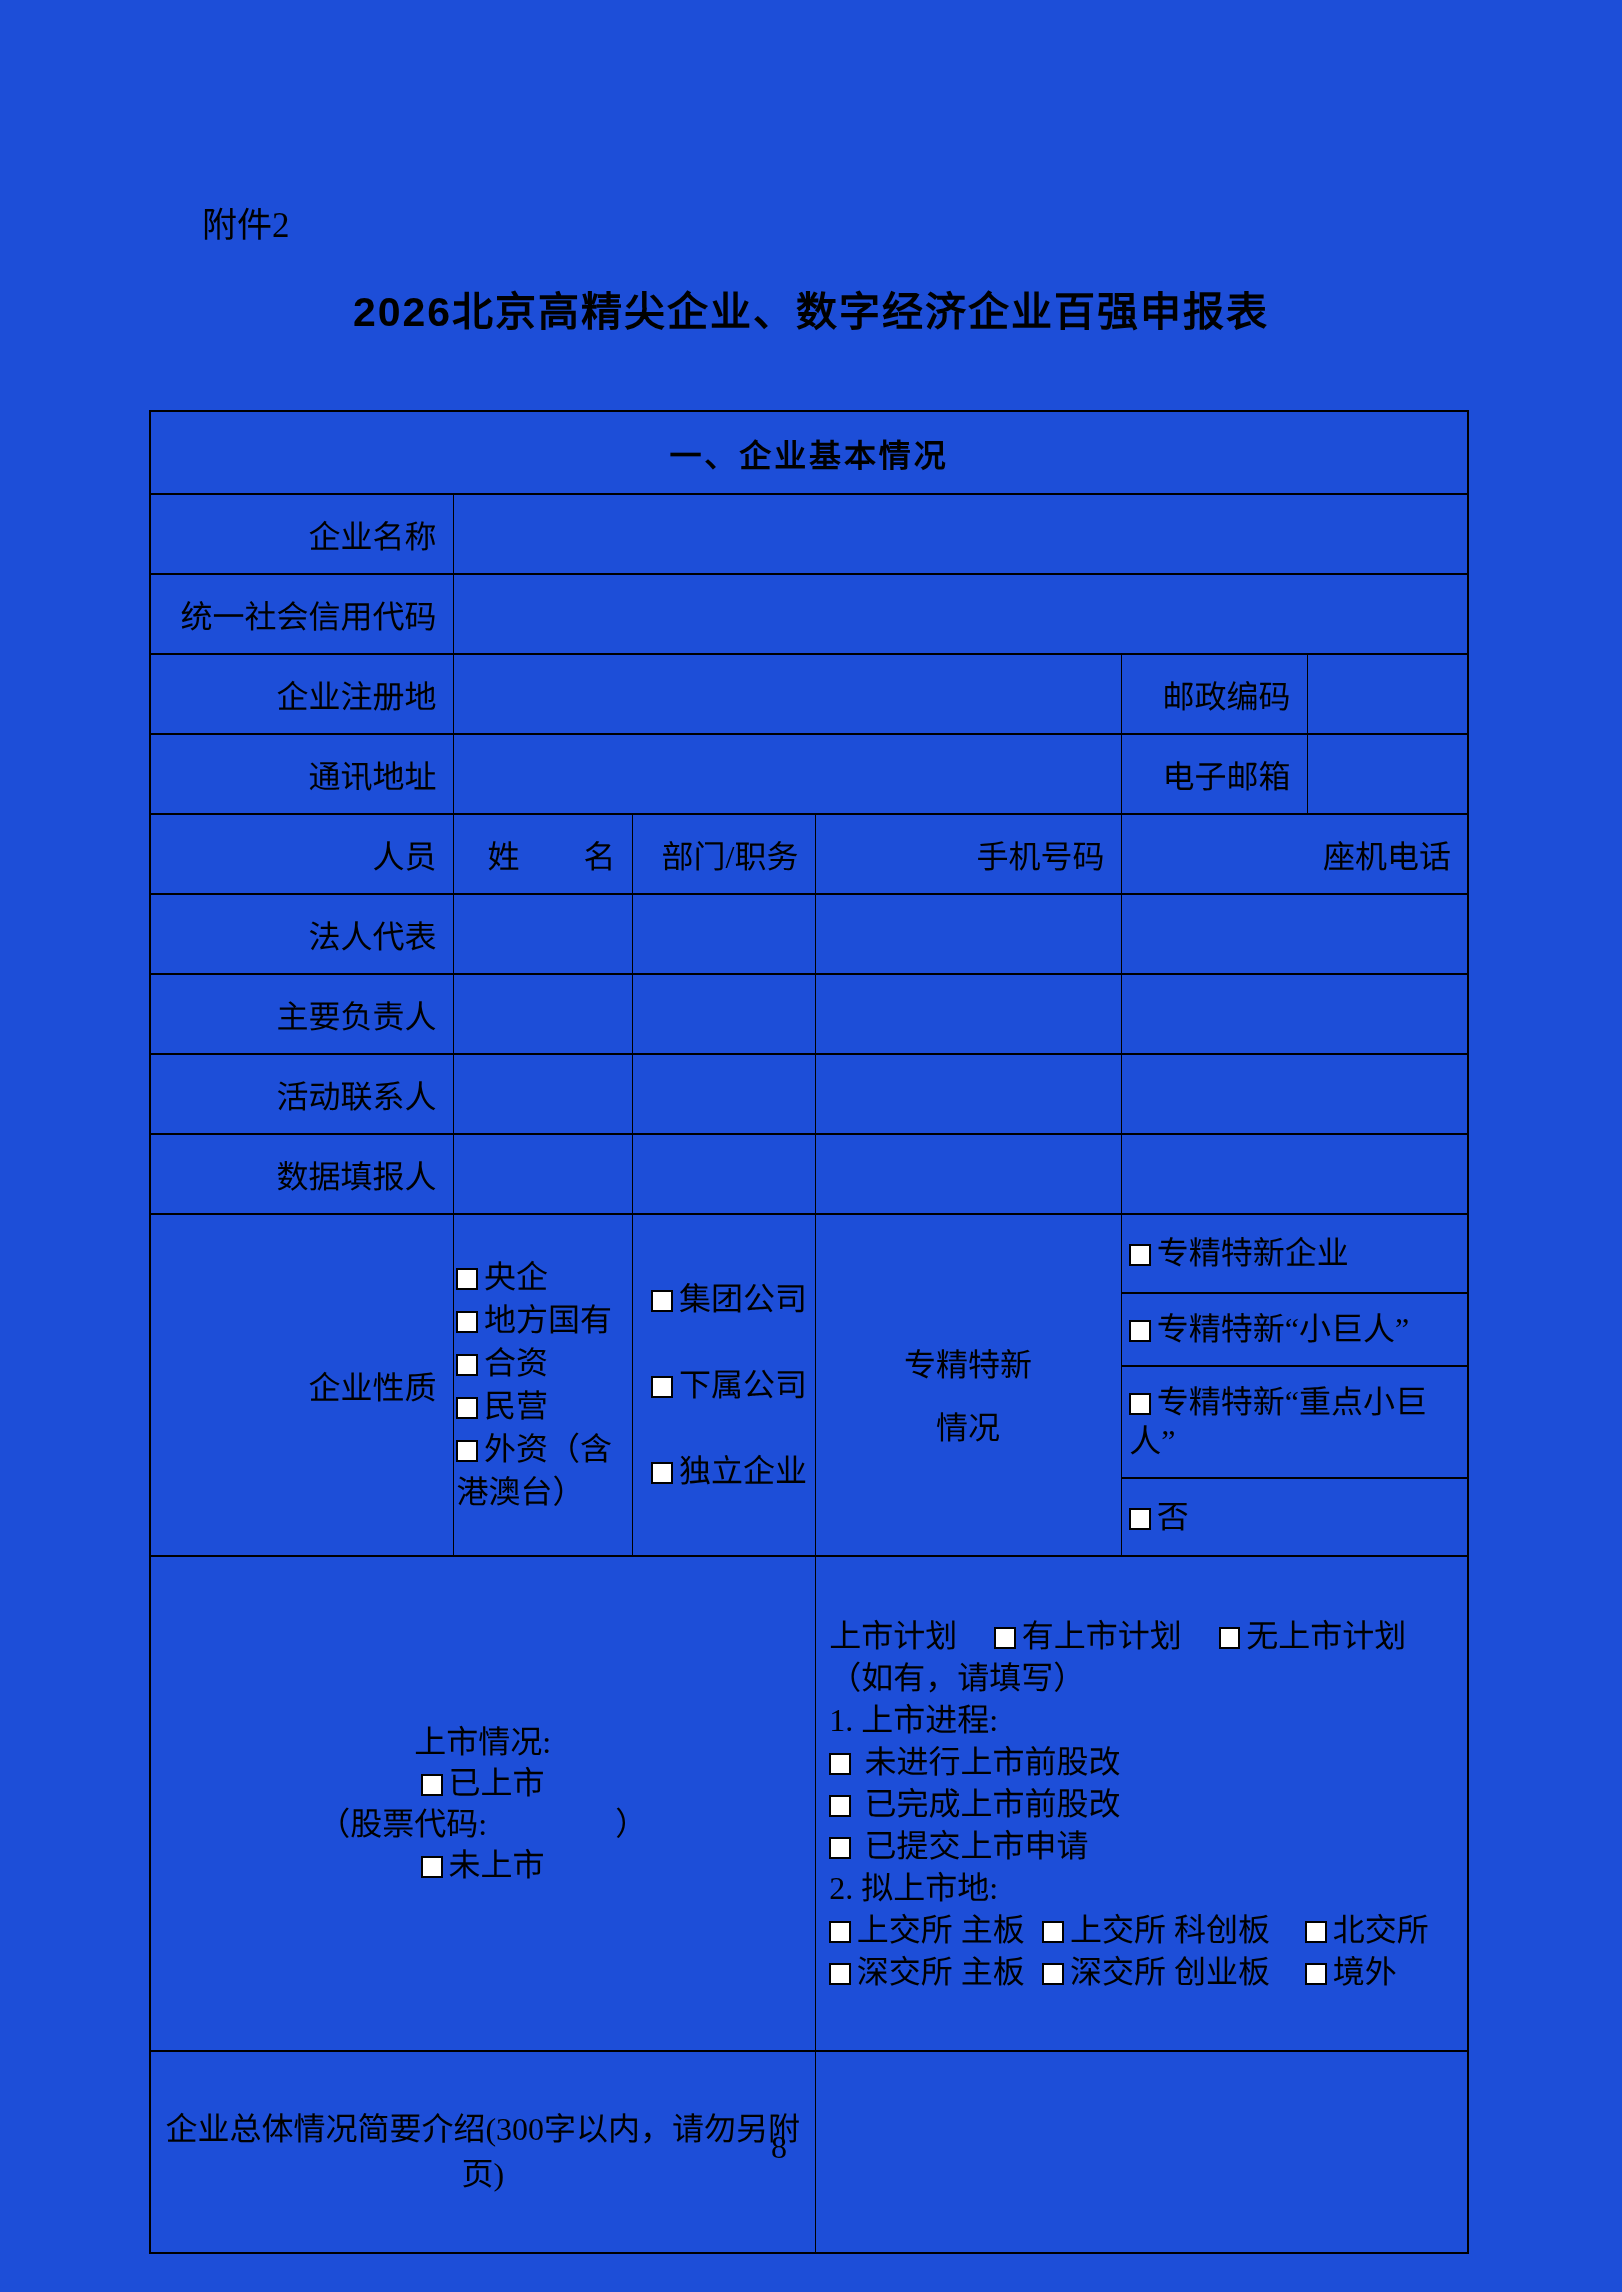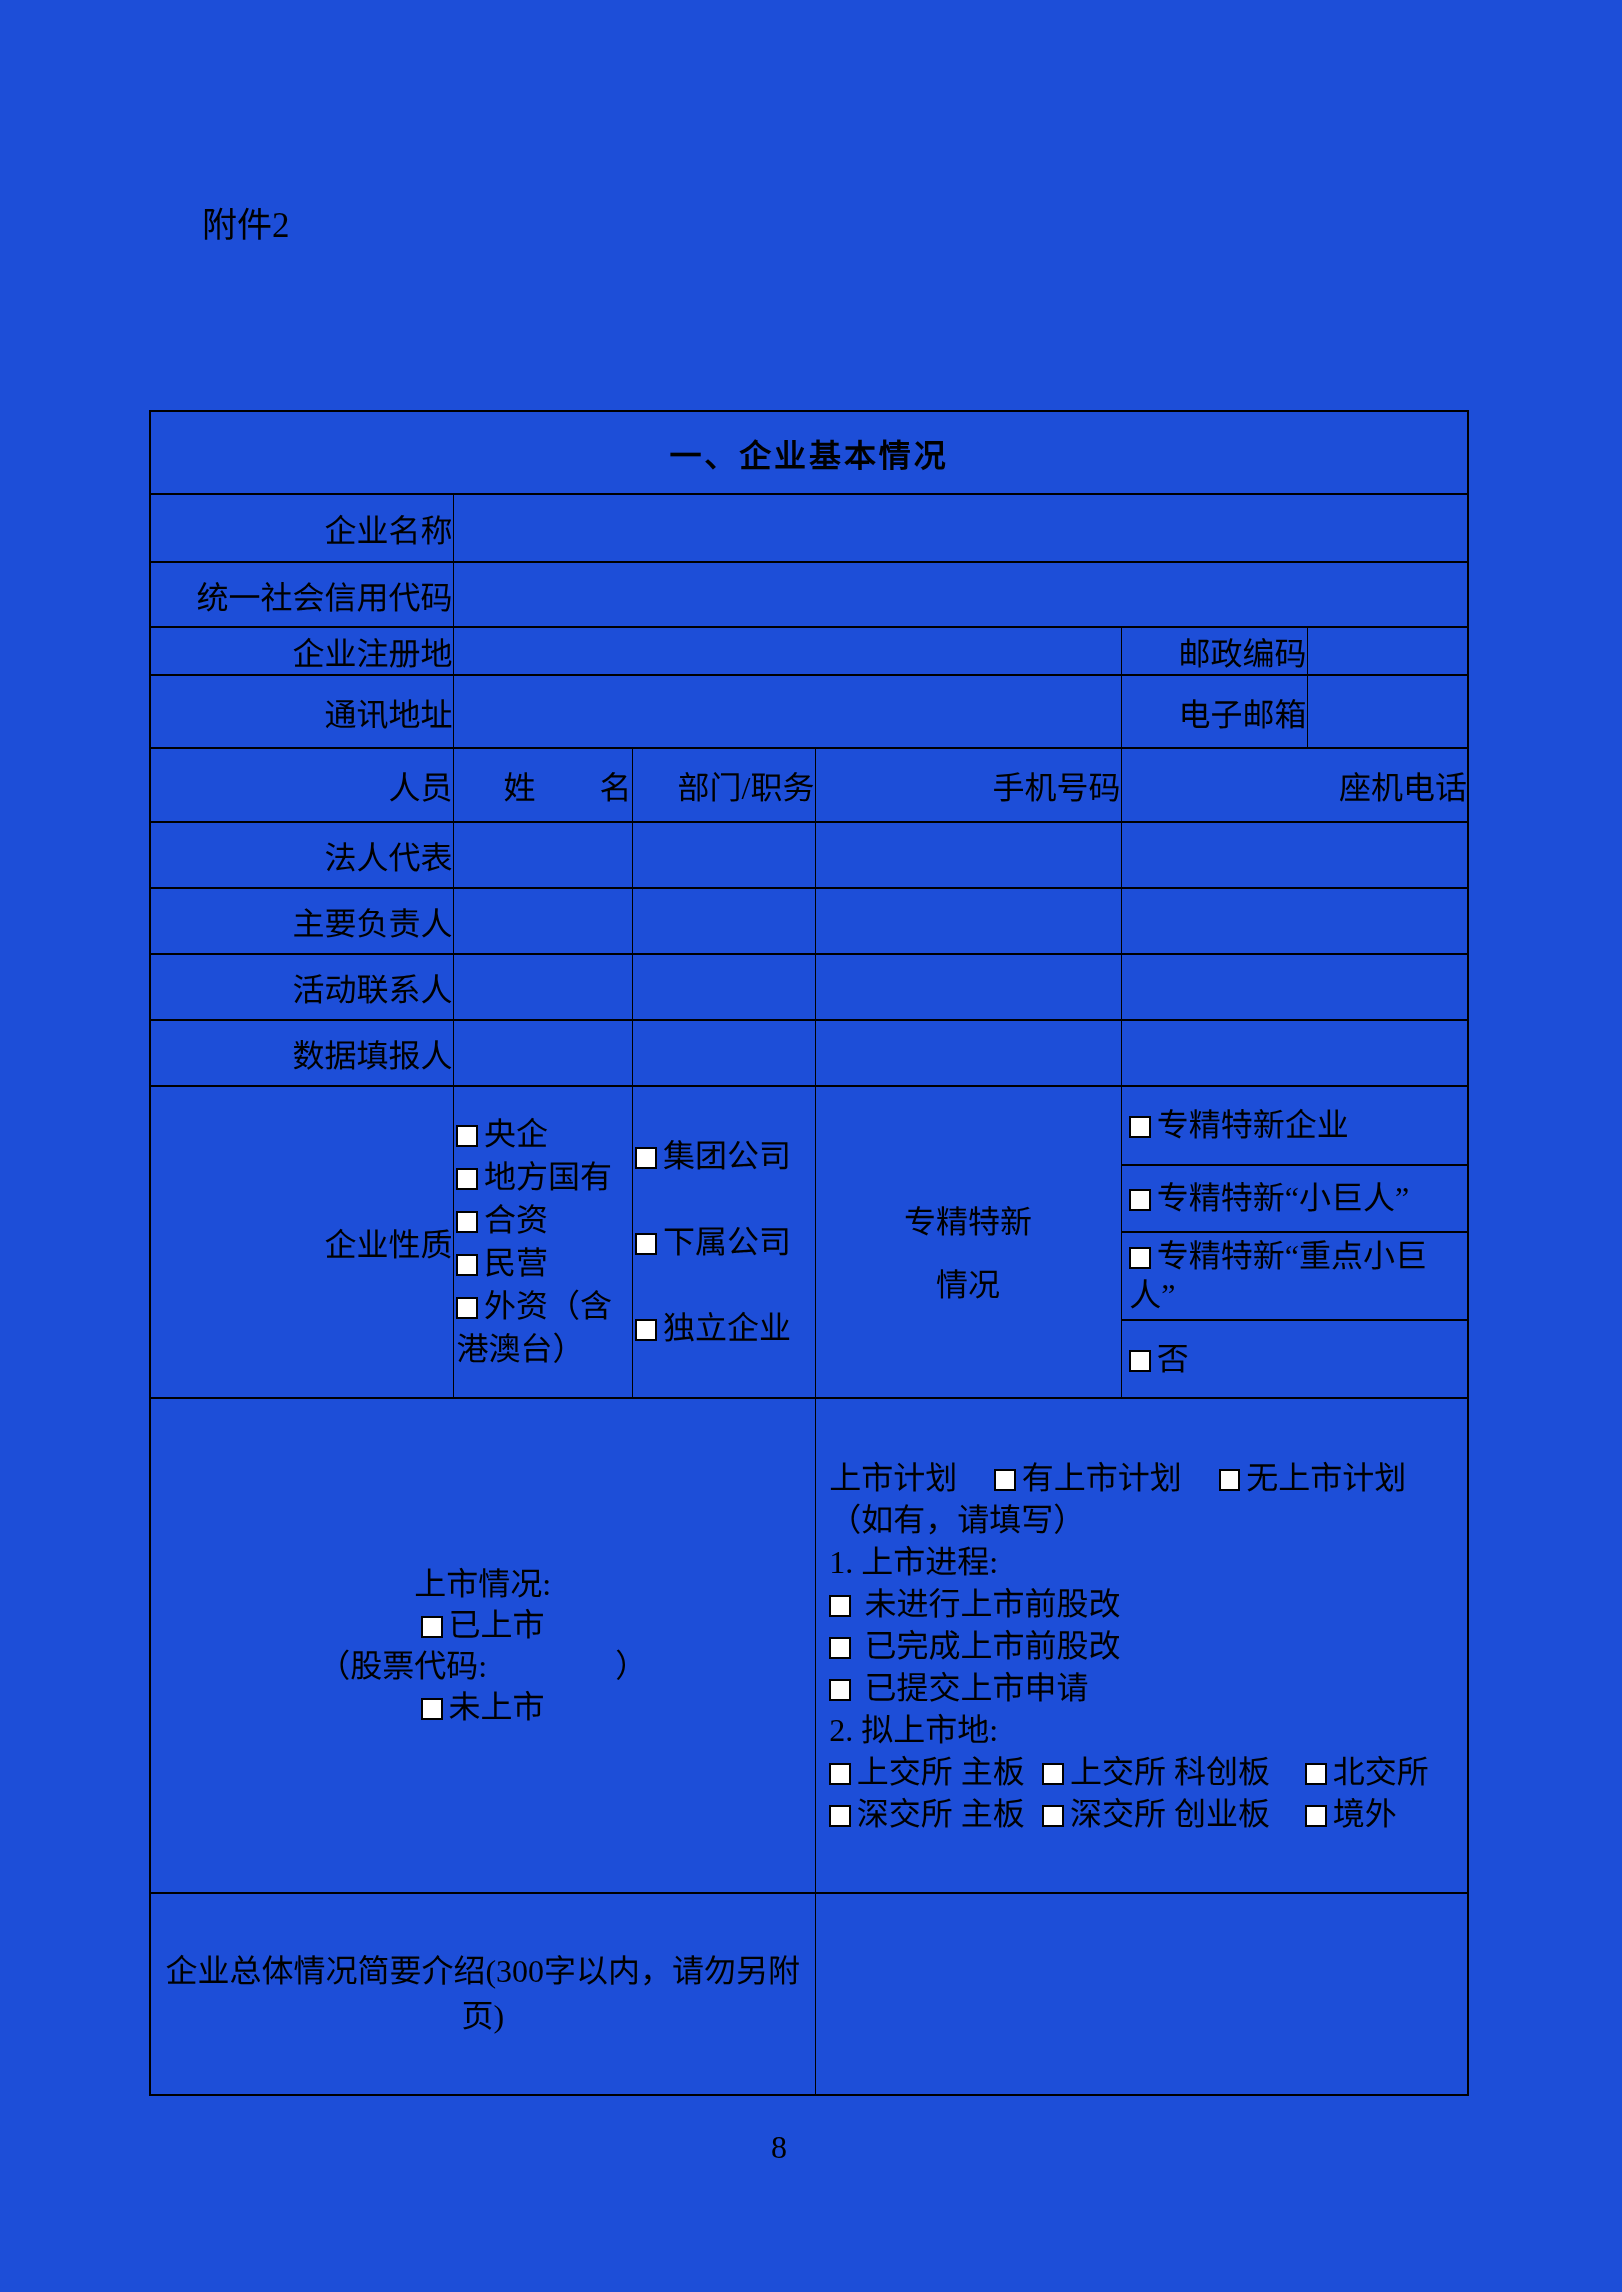--- a/index.html
+++ b/index.html
@@ -16,21 +16,21 @@
     font-weight:bold;font-size:41px;letter-spacing:2px;line-height:45px;
   }
   table.form{
     position:absolute;left:149px;top:410px;width:1318px;
     border-collapse:collapse;table-layout:fixed;
     border:2px solid #000;
   }
   td{
     border-left:1px solid #000;border-right:1px solid #000;
     border-top:2px solid #000;border-bottom:2px solid #000;
-    font-size:32px;padding:0;vertical-align:middle;overflow:hidden;
+    font-size:32px;padding:16px;vertical-align:middle;overflow:hidden;
   }
   td.c{text-align:right;}
   .sec-hdr{
     text-align:center;font-weight:bold;font-size:32px;letter-spacing:2.9px;
     font-family:"Liberation Sans","DejaVu Sans",sans-serif;
   }
   .cb{
     display:inline-block;width:21.6px;height:21.6px;border:2px solid #000;
     vertical-align:-2px;margin-right:5.9px;background:#fff;box-sizing:border-box;
   }
@@ -43,20 +43,21 @@
   .listing-right{padding-left:13.7px;line-height:42px;}
   .intro-cell{padding:0 7.8px;line-height:45px;text-align:center;}
   .page-num{position:absolute;left:0;top:2129px;width:1558px;text-align:center;font-size:32px;}
 </style>
 </head>
 <body>
 
 <div class="page">
 
   <div class="attachment">附件2</div>
+  <div class="doc-title">2026北京高精尖企业、数字经济企业百强申报表</div>
 
   <table class="form">
     <colgroup>
       <col style="width:303px">
         <col style="width:179px">
         <col style="width:183px">
       <col style="width:306px">
         <col style="width:186px">
         <col style="width:161px">
     </colgroup>

